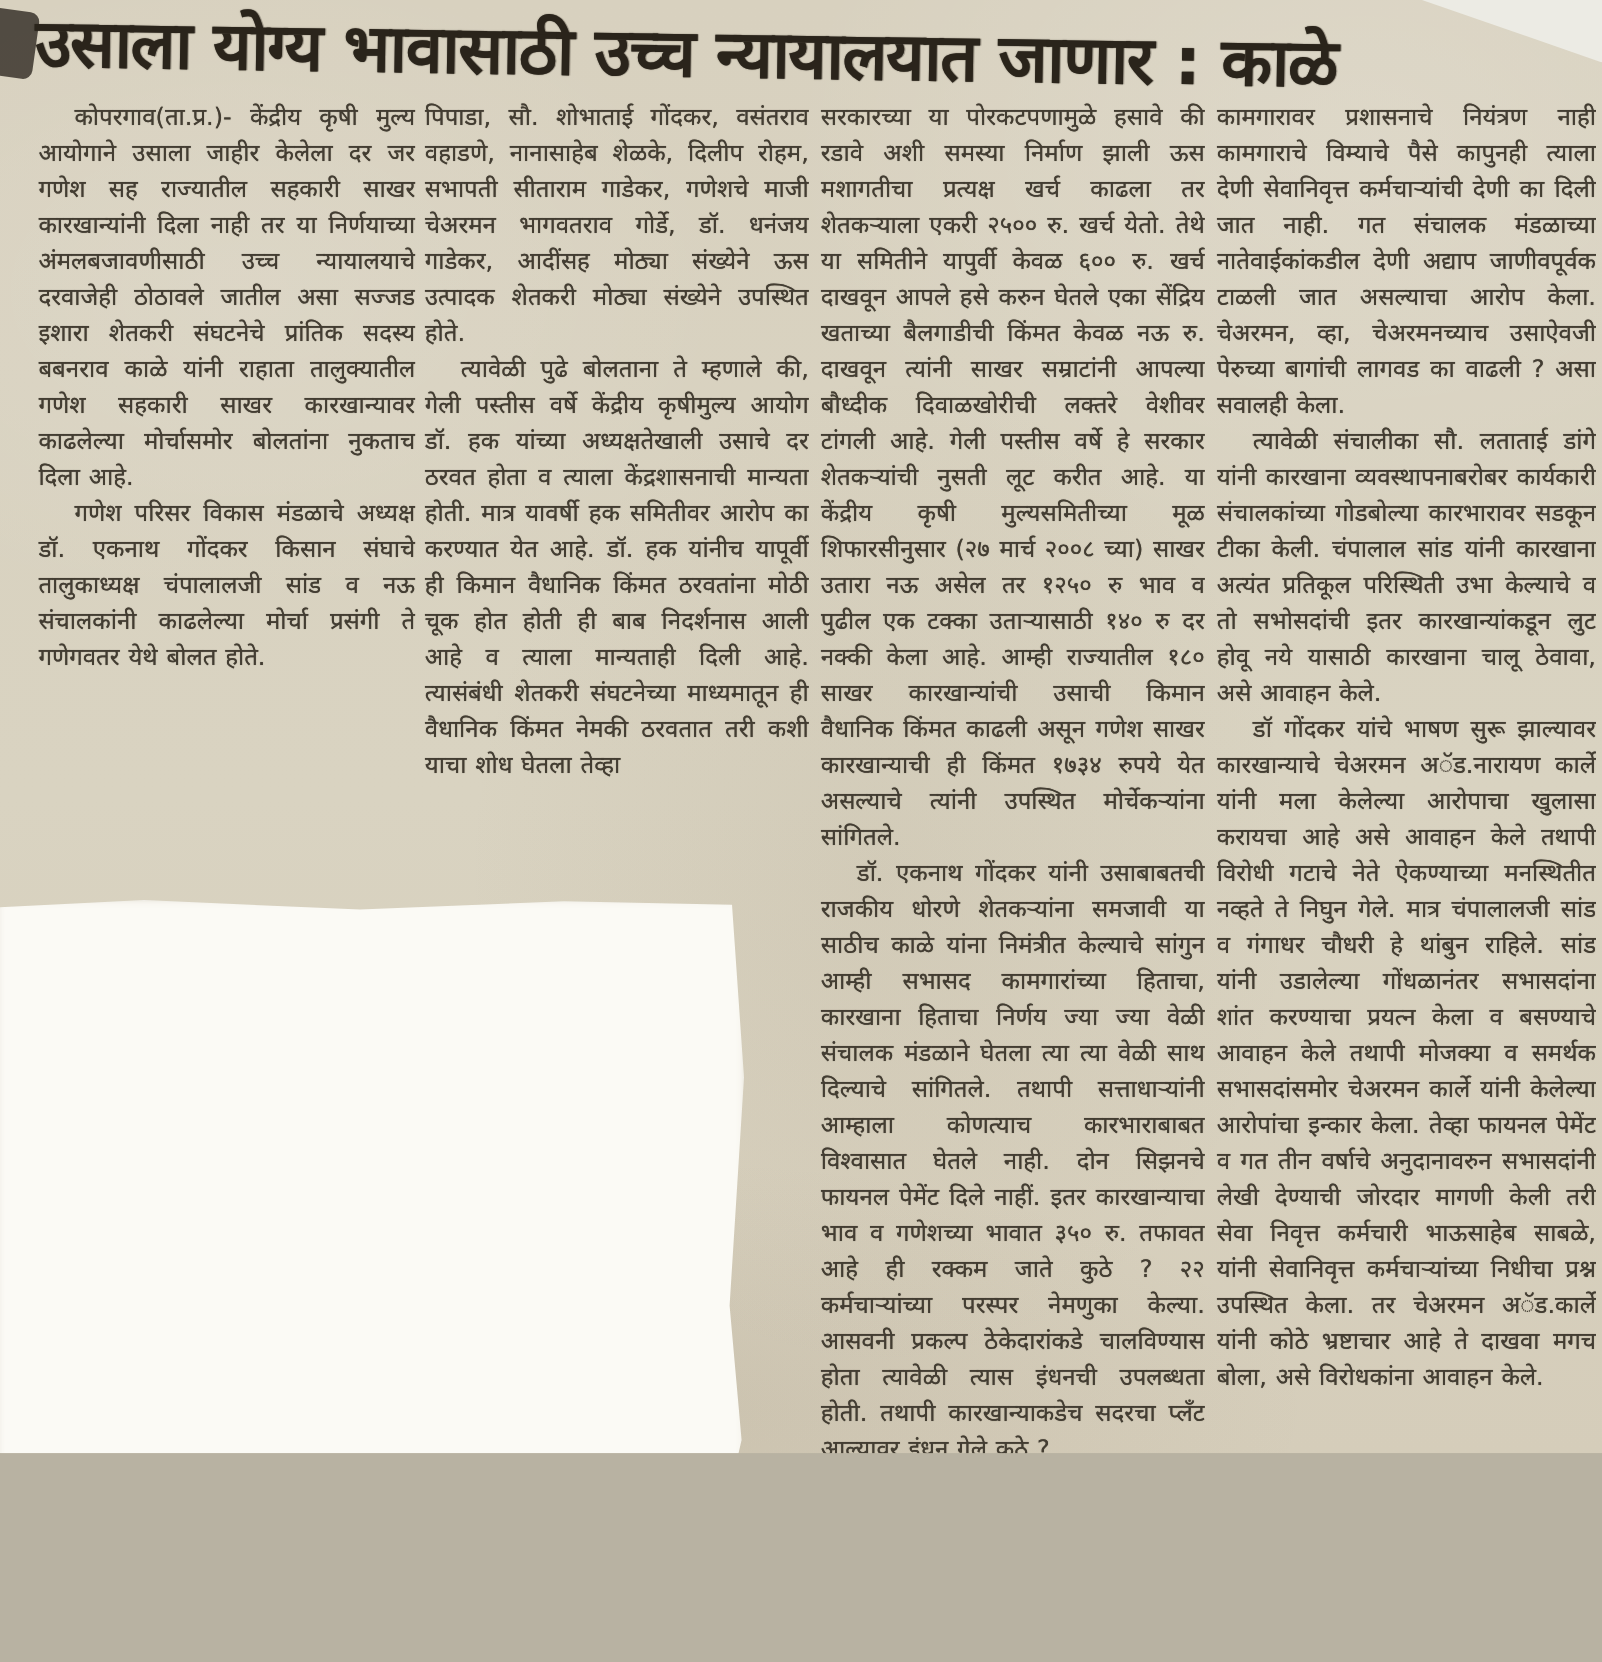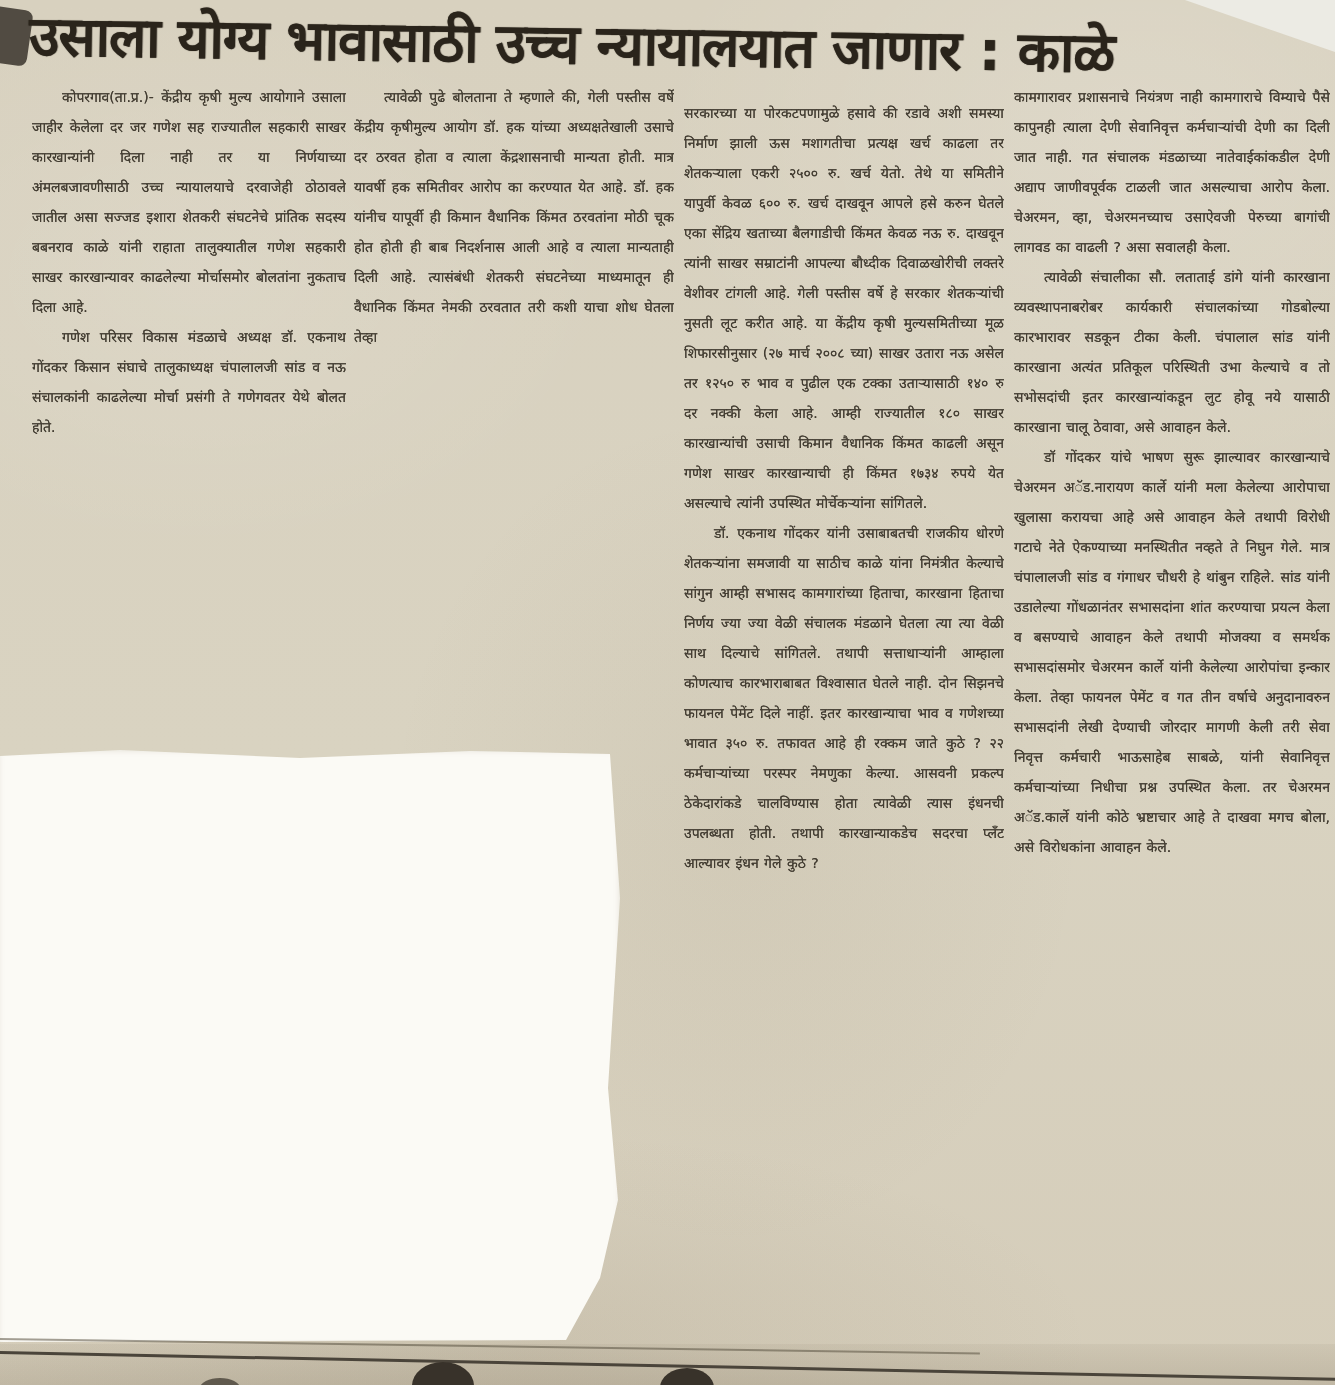--- a/index.html
+++ b/index.html
@@ -1,18 +1,18 @@
 <!DOCTYPE html>
 <html><head>
 <meta charset="utf-8">
 <style>
   html,body{margin:0;padding:0;background:#b8b2a2;}
   .page{
     position:relative;
-    width:1335px;height:1385px;
+    width:1335px;height:1211px;
     overflow:hidden;
     background:#d9d2c0;
     background-image:
       radial-gradient(ellipse 600px 400px at 15% 20%, rgba(255,255,255,.10), rgba(0,0,0,0) 70%),
       radial-gradient(ellipse 700px 500px at 85% 10%, rgba(255,255,255,.14), rgba(0,0,0,0) 70%),
       radial-gradient(ellipse 500px 600px at 55% 60%, rgba(120,100,70,.07), rgba(0,0,0,0) 70%),
       radial-gradient(ellipse 800px 300px at 40% 97%, rgba(110,95,70,.10), rgba(0,0,0,0) 70%),
       linear-gradient(180deg,#d8d1bf 0%, #d9d3c1 55%, #d5cdba 100%);
     font-family:"DejaVu Sans","Liberation Sans",sans-serif;
     color:#433d32;
@@ -23,31 +23,31 @@
     font-size:55px;line-height:80px;font-weight:bold;
     color:#2a241b;
     letter-spacing:-1px;
     white-space:nowrap;
     transform:rotate(0.9deg);
     transform-origin:left top;
     text-shadow:0 0 1px rgba(42,36,27,.75), 1px 0 0 rgba(42,36,27,.25);
   }
   .col{
     position:absolute;top:82px;
-    font-size:14px;line-height:30px;
+    font-size:20px;line-height:30px;
     text-align:justify;
     overflow:hidden;
     text-shadow:0 0 .6px rgba(58,52,42,.85);
     word-spacing:1px;
   }
   .col p{margin:0;}
   .col p.indent{text-indent:30px;}
   #col1{left:32px;width:314px;height:664px;}
   #col2{left:354px;width:320px;height:664px;}
-  #col3{left:684px;width:320px;height:1284px;margin-top:16px;}
+  #col3{left:684px;width:320px;height:1284px;}
   #col4{left:1014px;width:316px;height:1284px;}
   .cutout{
     position:absolute;left:0;top:748px;width:622px;height:596px;
     background:#fbfaf5;
     clip-path:polygon(0 8px,120px 2px,300px 10px,470px 3px,610px 6px,620px 150px,608px 340px,618px 452px,600px 530px,566px 592px,0 594px);
     box-shadow:inset -2px 2px 6px rgba(150,140,115,.25);
   }
   .corner-tear{
     position:absolute;right:0;top:0;width:150px;height:52px;
     background:#ecebe4;
@@ -89,20 +89,21 @@
   <h1 class="headline">उसाला योग्य भावासाठी उच्च न्यायालयात जाणार : काळे</h1>
 
   <div class="cutout"></div>
 
   <div id="col1" class="col">
     <p class="indent">कोपरगाव(ता.प्र.)- केंद्रीय कृषी मुल्य आयोगाने उसाला जाहीर केलेला दर जर गणेश सह राज्यातील सहकारी साखर कारखान्यांनी दिला नाही तर या निर्णयाच्या अंमलबजावणीसाठी उच्च न्यायालयाचे दरवाजेही ठोठावले जातील असा सज्जड इशारा शेतकरी संघटनेचे प्रांतिक सदस्य बबनराव काळे यांनी राहाता तालुक्यातील गणेश सहकारी साखर कारखान्यावर काढलेल्या मोर्चासमोर बोलतांना नुकताच दिला आहे.</p>
     <p class="indent">गणेश परिसर विकास मंडळाचे अध्यक्ष डॉ. एकनाथ गोंदकर किसान संघाचे तालुकाध्यक्ष चंपालालजी सांड व नऊ संचालकांनी काढलेल्या मोर्चा प्रसंगी ते गणेगवतर येथे बोलत होते.</p>
   </div>
 
   <div id="col2" class="col">
+    <p>पिपाडा, सौ. शोभाताई गोंदकर, वसंतराव वहाडणे, नानासाहेब शेळके, दिलीप रोहम, सभापती सीताराम गाडेकर, गणेशचे माजी चेअरमन भागवतराव गोर्डे, डॉ. धनंजय गाडेकर, आदींसह मोठ्या संख्येने ऊस उत्पादक शेतकरी मोठ्या संख्येने उपस्थित होते.</p>
     <p class="indent">त्यावेळी पुढे बोलताना ते म्हणाले की, गेली पस्तीस वर्षे केंद्रीय कृषीमुल्य आयोग डॉ. हक यांच्या अध्यक्षतेखाली उसाचे दर ठरवत होता व त्याला केंद्रशासनाची मान्यता होती. मात्र यावर्षी हक समितीवर आरोप का करण्यात येत आहे. डॉ. हक यांनीच यापूर्वी ही किमान वैधानिक किंमत ठरवतांना मोठी चूक होत होती ही बाब निदर्शनास आली आहे व त्याला मान्यताही दिली आहे. त्यासंबंधी शेतकरी संघटनेच्या माध्यमातून ही वैधानिक किंमत नेमकी ठरवतात तरी कशी याचा शोध घेतला तेव्हा</p>
   </div>
 
   <div id="col3" class="col">
     <p>सरकारच्या या पोरकटपणामुळे हसावे की रडावे अशी समस्या निर्माण झाली ऊस मशागतीचा प्रत्यक्ष खर्च काढला तर शेतकऱ्याला एकरी २५०० रु. खर्च येतो. तेथे या समितीने यापुर्वी केवळ ६०० रु. खर्च दाखवून आपले हसे करुन घेतले  एका सेंद्रिय खताच्या बैलगाडीची किंमत केवळ नऊ रु. दाखवून त्यांनी साखर सम्राटांनी आपल्या बौध्दीक दिवाळखोरीची लक्तरे वेशीवर टांगली आहे. गेली पस्तीस वर्षे हे सरकार शेतकऱ्यांची नुसती लूट करीत आहे. या केंद्रीय कृषी मुल्यसमितीच्या मूळ शिफारसीनुसार (२७ मार्च २००८ च्या) साखर उतारा नऊ असेल तर १२५० रु भाव व पुढील एक टक्का उताऱ्यासाठी १४० रु दर नक्की केला आहे. आम्ही राज्यातील १८० साखर कारखान्यांची उसाची किमान वैधानिक किंमत काढली असून गणेश साखर कारखान्याची ही किंमत १७३४ रुपये येत असल्याचे त्यांनी उपस्थित मोर्चेकऱ्यांना सांगितले.</p>
     <p class="indent">डॉ. एकनाथ गोंदकर यांनी उसाबाबतची राजकीय धोरणे शेतकऱ्यांना समजावी या साठीच काळे यांना निमंत्रीत केल्याचे सांगुन आम्ही सभासद कामगारांच्या हिताचा, कारखाना हिताचा निर्णय ज्या ज्या वेळी संचालक मंडळाने घेतला त्या त्या वेळी साथ दिल्याचे सांगितले. तथापी सत्ताधाऱ्यांनी आम्हाला कोणत्याच कारभाराबाबत विश्वासात घेतले नाही. दोन सिझनचे फायनल पेमेंट दिले नाहीं. इतर कारखान्याचा भाव व गणेशच्या भावात ३५० रु. तफावत आहे ही रक्कम जाते कुठे ? २२ कर्मचाऱ्यांच्या परस्पर नेमणुका केल्या. आसवनी प्रकल्प ठेकेदारांकडे चालविण्यास होता त्यावेळी त्यास इंधनची उपलब्धता होती. तथापी कारखान्याकडेच सदरचा प्लँट आल्यावर इंधन गेले कुठे ?</p>
   </div>
 
   <div id="col4" class="col">
     <p>कामगारावर प्रशासनाचे नियंत्रण नाही कामगाराचे विम्याचे पैसे कापुनही त्याला देणी सेवानिवृत्त कर्मचाऱ्यांची देणी का दिली जात नाही. गत संचालक मंडळाच्या नातेवाईकांकडील देणी अद्याप जाणीवपूर्वक टाळली जात असल्याचा आरोप केला. चेअरमन, व्हा, चेअरमनच्याच उसाऐवजी पेरुच्या बागांची लागवड का वाढली ? असा सवालही केला.</p>

